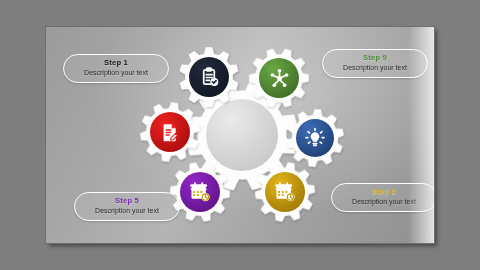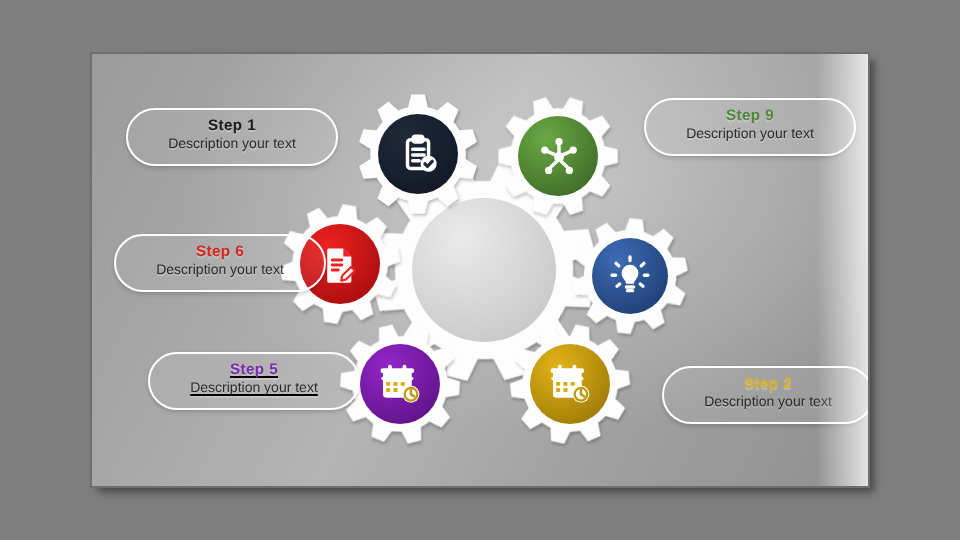--- a/index.html
+++ b/index.html
@@ -231,21 +231,21 @@
             <rect x="4.2" y="13.6" width="2.2" height="2" rx=".4" fill="#d8ad10" stroke="none"></rect>
             <rect x="8" y="13.6" width="2.2" height="2" rx=".4" fill="#d8ad10" stroke="none"></rect>
             <path d="M2.6 4.6h15" stroke="#fff" stroke-width="2.6"></path>
             <path d="M6.2 2.4v3M13.8 2.4v3" stroke-width="2"></path>
             <circle cx="17.2" cy="16.8" r="4.4" fill="#fff" stroke="none"></circle>
             <circle cx="17.2" cy="16.8" r="3.3" fill="none" stroke="#c09b10" stroke-width="1.2"></circle>
             <path d="M17.2 14.6v2.3l1.7 1" stroke="#c09b10" stroke-width="1.3"></path>
           </svg>
         </span>
       </div>
-      <div class="pill" style="left: 28px; top: 149px; width: 104px; height: 27px; text-decoration: underline;">
+      <div class="pill" style="left: 28px; top: 165px; width: 104px; height: 27px;">
         <div class="ttl" style="color: rgb(122, 47, 176);">Step 5</div>
         <div class="dsc">Description your text</div>
       </div>
       <div class="gear" style="left: 90px; top: 71px; width: 68px; height: 68px;">
         <svg width="68" height="68" viewBox="0 0 68 68">
           <defs>
             <radialGradient id="hg5" cx="35%" cy="28%" r="82%">
               <stop offset="0%" stop-color="#ee2121"></stop>
               <stop offset="100%" stop-color="#a80d0d"></stop>
             </radialGradient>
@@ -260,18 +260,14 @@
         </svg>
         <span class="icn">
           <svg width="23" height="23" viewBox="0 0 24 24" fill="none" stroke="#fff" stroke-width="1.8" stroke-linecap="round" stroke-linejoin="round">
             <path d="M5.6 3.4h7.6l4.2 4.2v12.8a.8.8 0 0 1-.8.8H5.6a.8.8 0 0 1-.8-.8V4.2a.8.8 0 0 1 .8-.8z" fill="#fff" stroke="none"></path>
             <path d="M13.2 3.4v4.2h4.2" fill="#ee2121" stroke="none"></path>
             <path d="M7.4 9.4h5M7.4 12h5M7.4 14.6h3.2" stroke="#ee2121" stroke-width="1.5"></path>
             <path d="M12.6 17.6l4.6-4.6 2 2-4.6 4.6-2.5.6z" fill="#fff" stroke="#ee2121" stroke-width="1.1"></path>
           </svg>
         </span>
       </div>
-      <div class="pill" style="left: 11px; top: 90px; width: 104px; height: 27px;">
-        <div class="ttl" style="color: rgb(216, 38, 29);">Step 6</div>
-        <div class="dsc">Description your text</div>
-      </div>
     </div>
 </div>
 
 </body></html>

